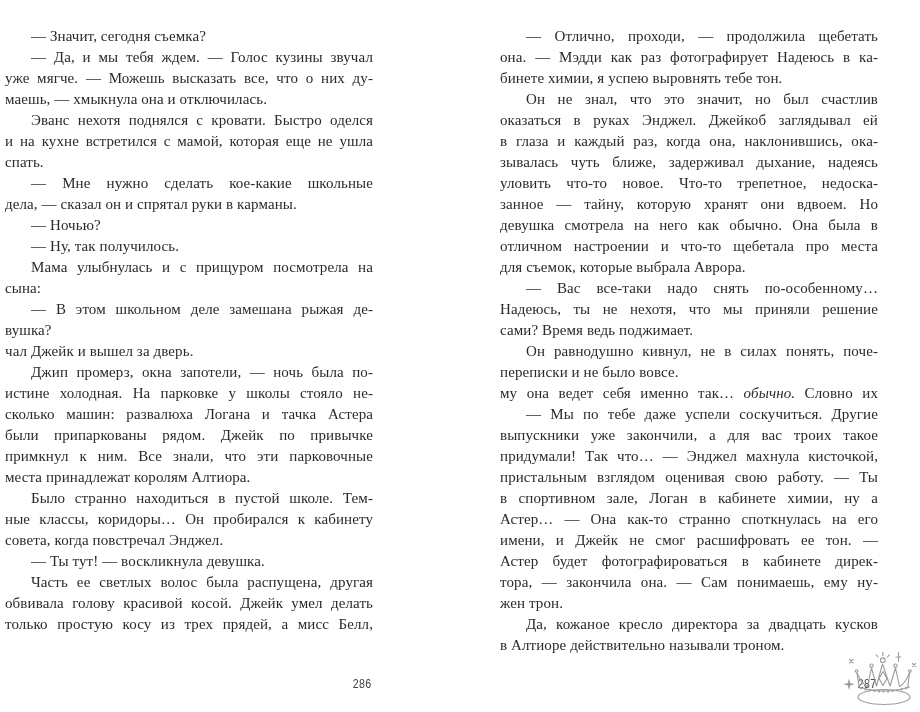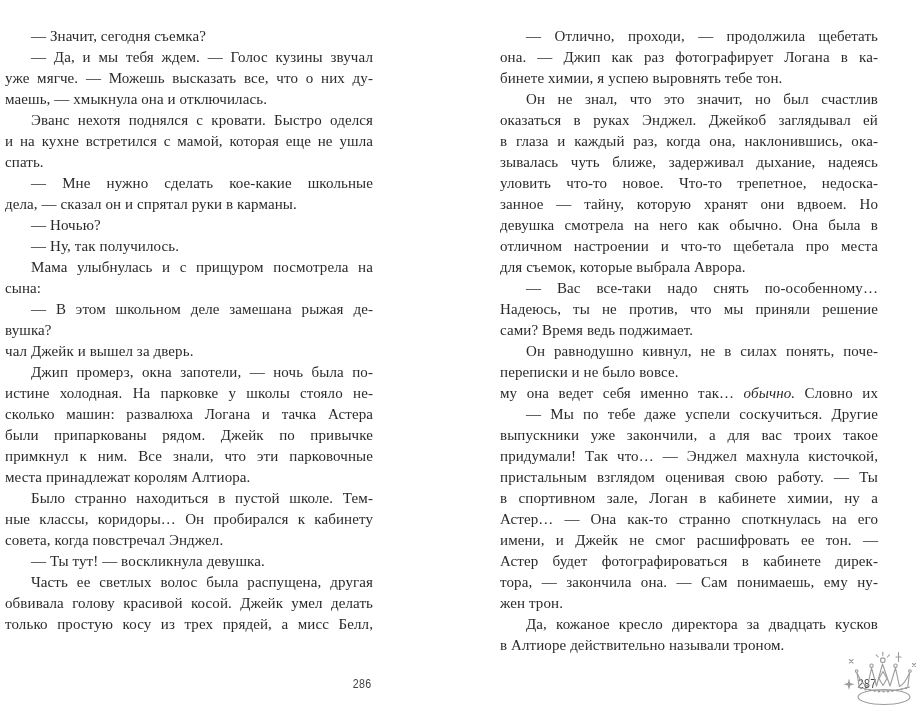--- a/index.html
+++ b/index.html
@@ -75,33 +75,33 @@
       <div class="line ind end"><span>— Ты тут! — воскликнула девушка.</span></div>
       <div class="line ind"><span>Часть ее светлых волос была распущена, другая</span></div>
       <div class="line"><span>обвивала голову красивой косой. Джейк умел делать</span></div>
       <div class="line"><span>только простую косу из трех прядей, а мисс Белл,</span></div>
     </div>
 </div>
 
 <div id="page-right" class="page">
   <div class="text">
       <div class="line ind"><span>— Отлично, проходи, — продолжила щебетать</span></div>
-      <div class="line"><span>она. — Джип как раз фотографирует Логана в ка-</span></div>
+      <div class="line"><span>она. — Мэдди как раз фотографирует Надеюсь в ка-</span></div>
       <div class="line end"><span>бинете химии, я успею выровнять тебе тон.</span></div>
       <div class="line ind"><span>Он не знал, что это значит, но был счастлив</span></div>
       <div class="line"><span>оказаться в руках Энджел. Джейкоб заглядывал ей</span></div>
       <div class="line"><span>в глаза и каждый раз, когда она, наклонившись, ока-</span></div>
       <div class="line"><span>зывалась чуть ближе, задерживал дыхание, надеясь</span></div>
       <div class="line"><span>уловить что-то новое. Что-то трепетное, недоска-</span></div>
       <div class="line"><span>занное — тайну, которую хранят они вдвоем. Но</span></div>
       <div class="line"><span>девушка смотрела на него как обычно. Она была в</span></div>
       <div class="line"><span>отличном настроении и что-то щебетала про места</span></div>
       <div class="line end"><span>для съемок, которые выбрала Аврора.</span></div>
       <div class="line ind"><span>— Вас все-таки надо снять по-особенному…</span></div>
-      <div class="line"><span>Надеюсь, ты не против, что мы приняли решение</span></div>
+      <div class="line"><span>Надеюсь, ты не нехотя, что мы приняли решение</span></div>
       <div class="line end"><span>сами? Время ведь поджимает.</span></div>
       <div class="line ind"><span>Он равнодушно кивнул, не в силах понять, поче-</span></div>
       <div class="line end"><span>переписки и не было вовсе.</span></div>
       <div class="line"><span>му она ведет себя именно так… </span><span class="it">обычно.</span><span> Словно их</span></div>
       <div class="line ind"><span>— Мы по тебе даже успели соскучиться. Другие</span></div>
       <div class="line"><span>выпускники уже закончили, а для вас троих такое</span></div>
       <div class="line"><span>придумали! Так что… — Энджел махнула кисточкой,</span></div>
       <div class="line"><span>пристальным взглядом оценивая свою работу. — Ты</span></div>
       <div class="line"><span>в спортивном зале, Логан в кабинете химии, ну а</span></div>
       <div class="line"><span>Астер… — Она как-то странно споткнулась на его</span></div>

